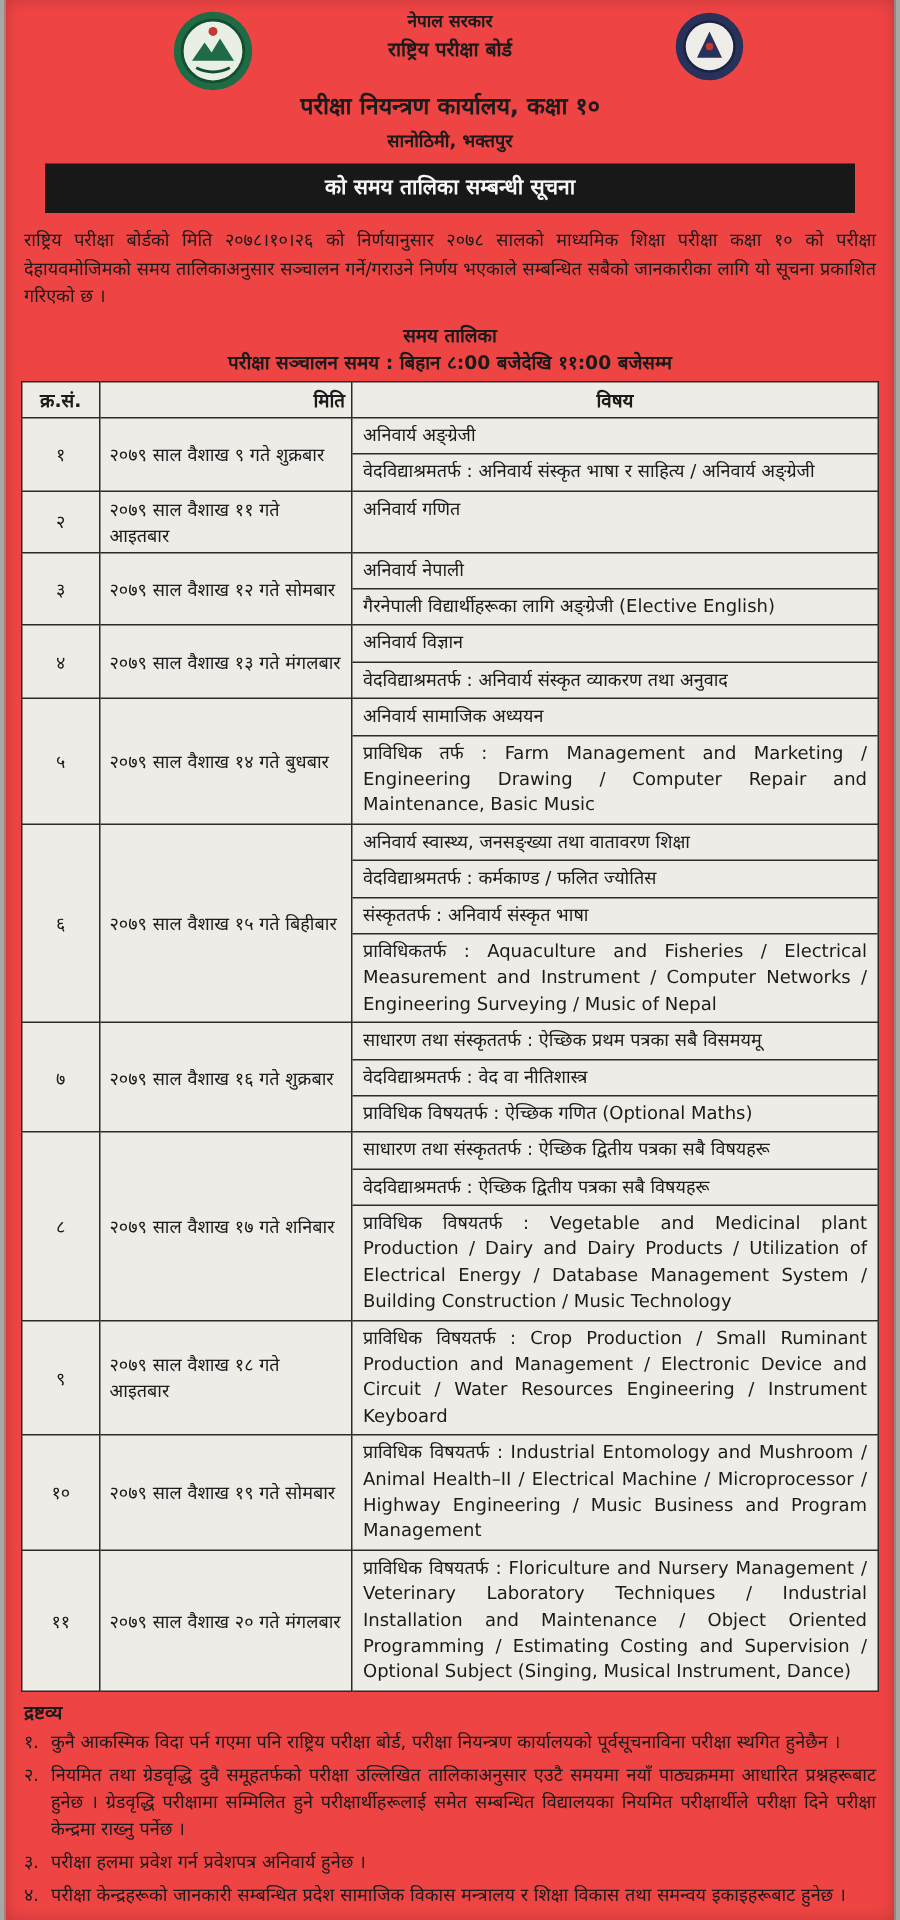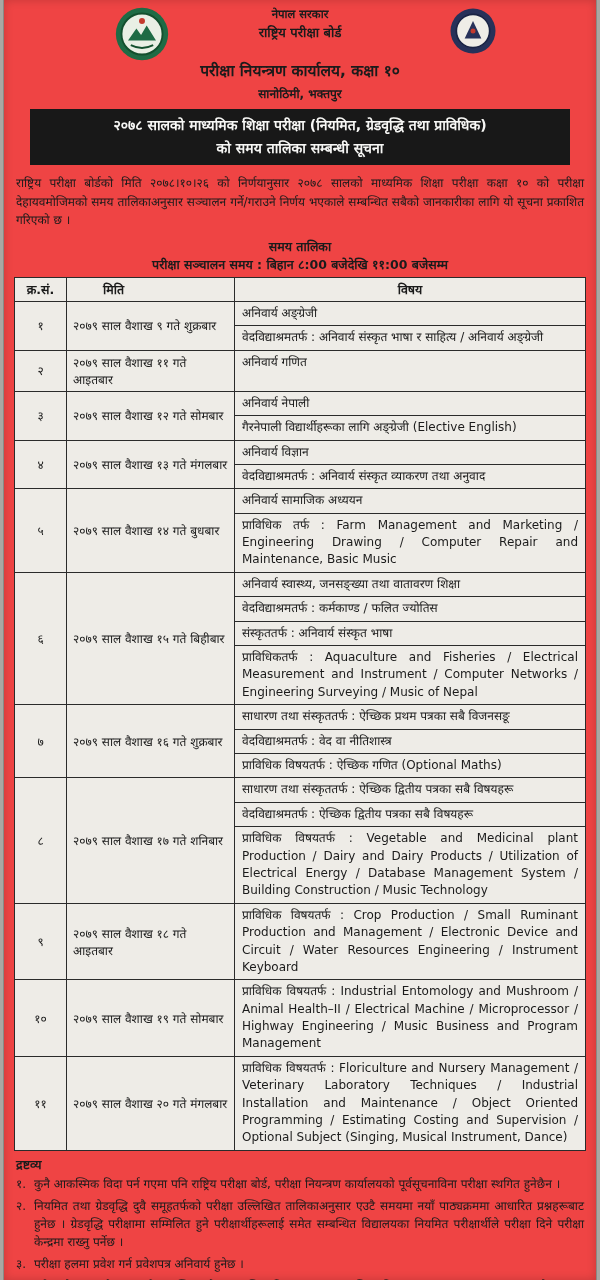--- a/index.html
+++ b/index.html
@@ -38,21 +38,21 @@
     font-size:12px; line-height:1.55; text-align:justify;
     padding:2px 2px 4px 2px;
   }
   .sched-title { text-align:center; font-weight:bold; font-size:12.5px; margin-top:4px; }
   .sched-sub   { text-align:center; font-weight:bold; font-size:12.5px; margin-top:1px; }
   
   table { width:100%; border-collapse:collapse; margin-top:4px; background:#eeece7; }
   th, td { border:1px solid #2b2b2b; vertical-align:middle; }
   th { font-size:12.5px; font-weight:bold; padding:3px 4px; }
   th.c-sn { width:52px; }
-  th.c-date { width:168px; text-align:left; padding-left:36px; }
+  th.c-date { width:168px; text-align:right; padding-left:36px; }
   td.sn   { text-align:center; font-size:12px; }
   td.date { font-size:12px; padding:3px 6px; }
   td.subjects { padding:0; vertical-align:top; }
   .subcell {
     font-size:12px; line-height:1.45; text-align:justify;
     padding:3px 7px;
   }
   .subcell + .subcell { border-top:1px solid #2b2b2b; }
   
   .notes { margin-top:5px; padding:0 2px; }
@@ -84,21 +84,20 @@
         <circle cx="30" cy="30" r="3" fill="#c43a2e"></circle>
       </svg>
     </div>
     <div class="h-gov">नेपाल सरकार</div>
     <div class="h-board">राष्ट्रिय परीक्षा बोर्ड</div>
     <div class="h-office">परीक्षा नियन्त्रण कार्यालय, कक्षा १०</div>
     <div class="h-place">सानोठिमी, भक्तपुर</div>
   </header>
 
   <div class="banner">
-    <div>२०७८ सालको माध्यमिक शिक्षा परीक्षा (नियमित, ग्रेडवृद्धि तथा प्राविधिक)</div>
     <div>को समय तालिका सम्बन्धी सूचना</div>
   </div>
 
   <p class="intro">राष्ट्रिय परीक्षा बोर्डको मिति २०७८।१०।२६ को निर्णयानुसार २०७८ सालको माध्यमिक शिक्षा परीक्षा कक्षा १० को परीक्षा देहायवमोजिमको समय तालिकाअनुसार सञ्चालन गर्ने/गराउने निर्णय भएकाले सम्बन्धित सबैको जानकारीका लागि यो सूचना प्रकाशित गरिएको छ ।</p>
 
   <div class="sched-title">समय तालिका</div>
   <div class="sched-sub">परीक्षा सञ्चालन समय : बिहान ८:00 बजेदेखि ११:00 बजेसम्म</div>
 
   <table>
     <thead>
@@ -155,21 +154,21 @@
             <div class="subcell">अनिवार्य स्वास्थ्य, जनसङ्ख्या तथा वातावरण शिक्षा</div>
             <div class="subcell">वेदविद्याश्रमतर्फ : कर्मकाण्ड / फलित ज्योतिस</div>
             <div class="subcell">संस्कृततर्फ : अनिवार्य संस्कृत भाषा</div>
             <div class="subcell">प्राविधिकतर्फ : Aquaculture and Fisheries / Electrical Measurement and Instrument / Computer Networks / Engineering Surveying / Music of Nepal</div>
           </td>
         </tr>
         <tr>
           <td class="sn">७</td>
           <td class="date">२०७९ साल वैशाख १६ गते शुक्रबार</td>
           <td class="subjects">
-            <div class="subcell">साधारण तथा संस्कृततर्फ : ऐच्छिक प्रथम पत्रका सबै विजनसङू</div>
+            <div class="subcell">साधारण तथा संस्कृततर्फ : ऐच्छिक प्रथम पत्रका सबै विसमयमू</div>
             <div class="subcell">वेदविद्याश्रमतर्फ : वेद वा नीतिशास्त्र</div>
             <div class="subcell">प्राविधिक विषयतर्फ : ऐच्छिक गणित (Optional Maths)</div>
           </td>
         </tr>
         <tr>
           <td class="sn">८</td>
           <td class="date">२०७९ साल वैशाख १७ गते शनिबार</td>
           <td class="subjects">
             <div class="subcell">साधारण तथा संस्कृततर्फ : ऐच्छिक द्वितीय पत्रका सबै विषयहरू</div>
             <div class="subcell">वेदविद्याश्रमतर्फ : ऐच्छिक द्वितीय पत्रका सबै विषयहरू</div>

